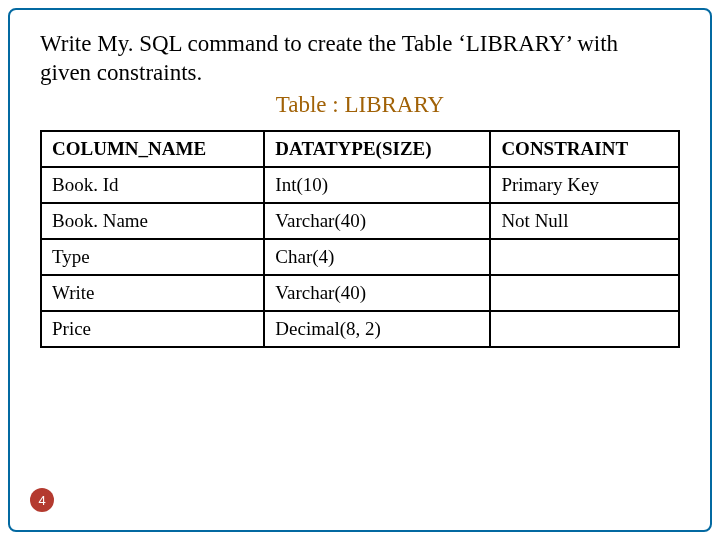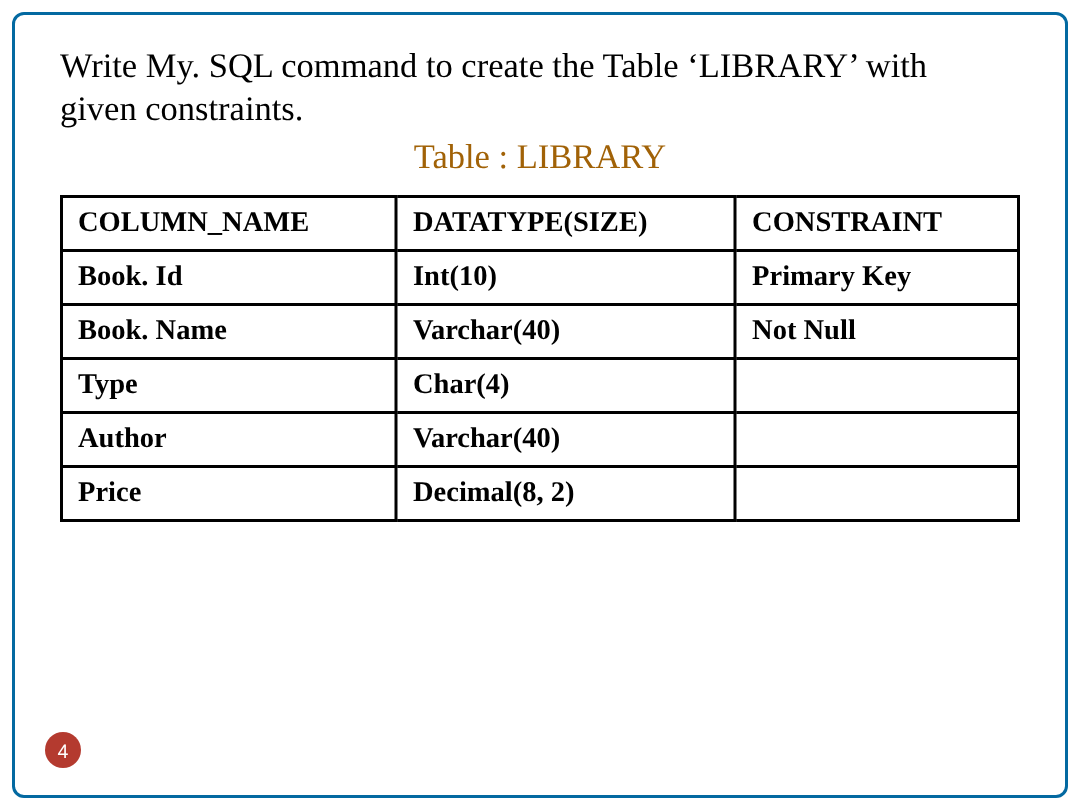--- a/index.html
+++ b/index.html
@@ -39,21 +39,21 @@
     width: 100%;
     border-collapse: collapse;
     padding-left: 24px;
   }
   table.data th,
   table.data td {
     border: 2px solid #000;
     padding: 6px 10px;
     text-align: left;
     font-size: 19px;
-    font-weight: bold;
+    font-weight: normal;
     color: #000;
   }
   table.data th {
     font-weight: bold;
   }
   .page-num {
     position: absolute;
     left: 20px;
     bottom: 18px;
     width: 24px;
@@ -98,21 +98,21 @@
         <td>Book. Name</td>
         <td>Varchar(40)</td>
         <td>Not Null</td>
       </tr>
       <tr>
         <td>Type</td>
         <td>Char(4)</td>
         <td></td>
       </tr>
       <tr>
-        <td>Author</td>
+        <td>Write</td>
         <td>Varchar(40)</td>
         <td></td>
       </tr>
       <tr>
         <td>Price</td>
         <td>Decimal(8, 2)</td>
         <td></td>
       </tr>
     </tbody>
   </table>

